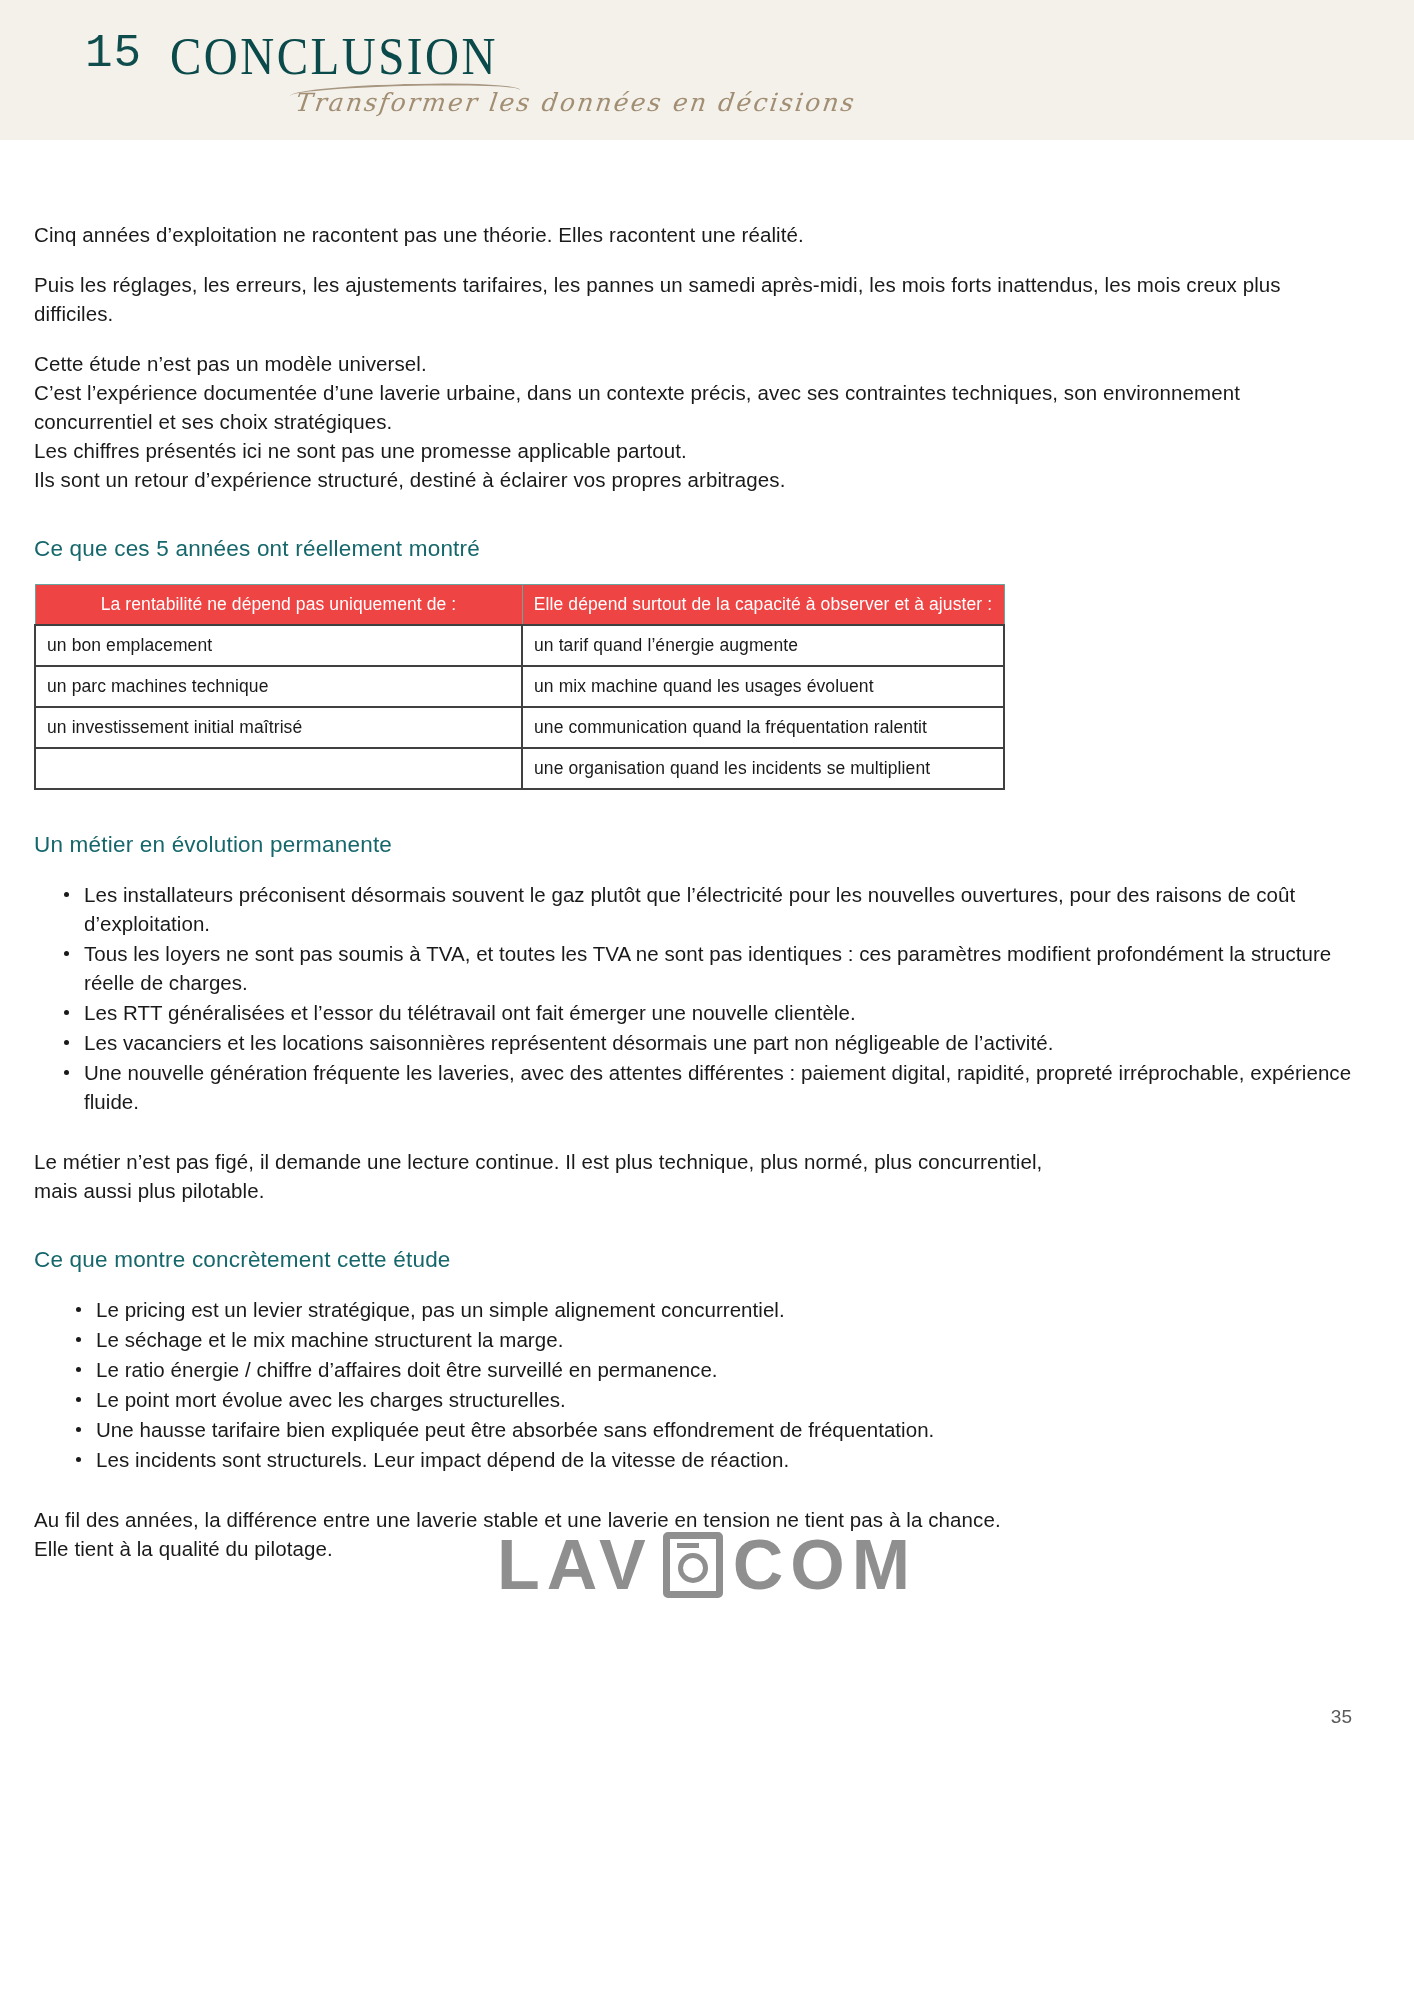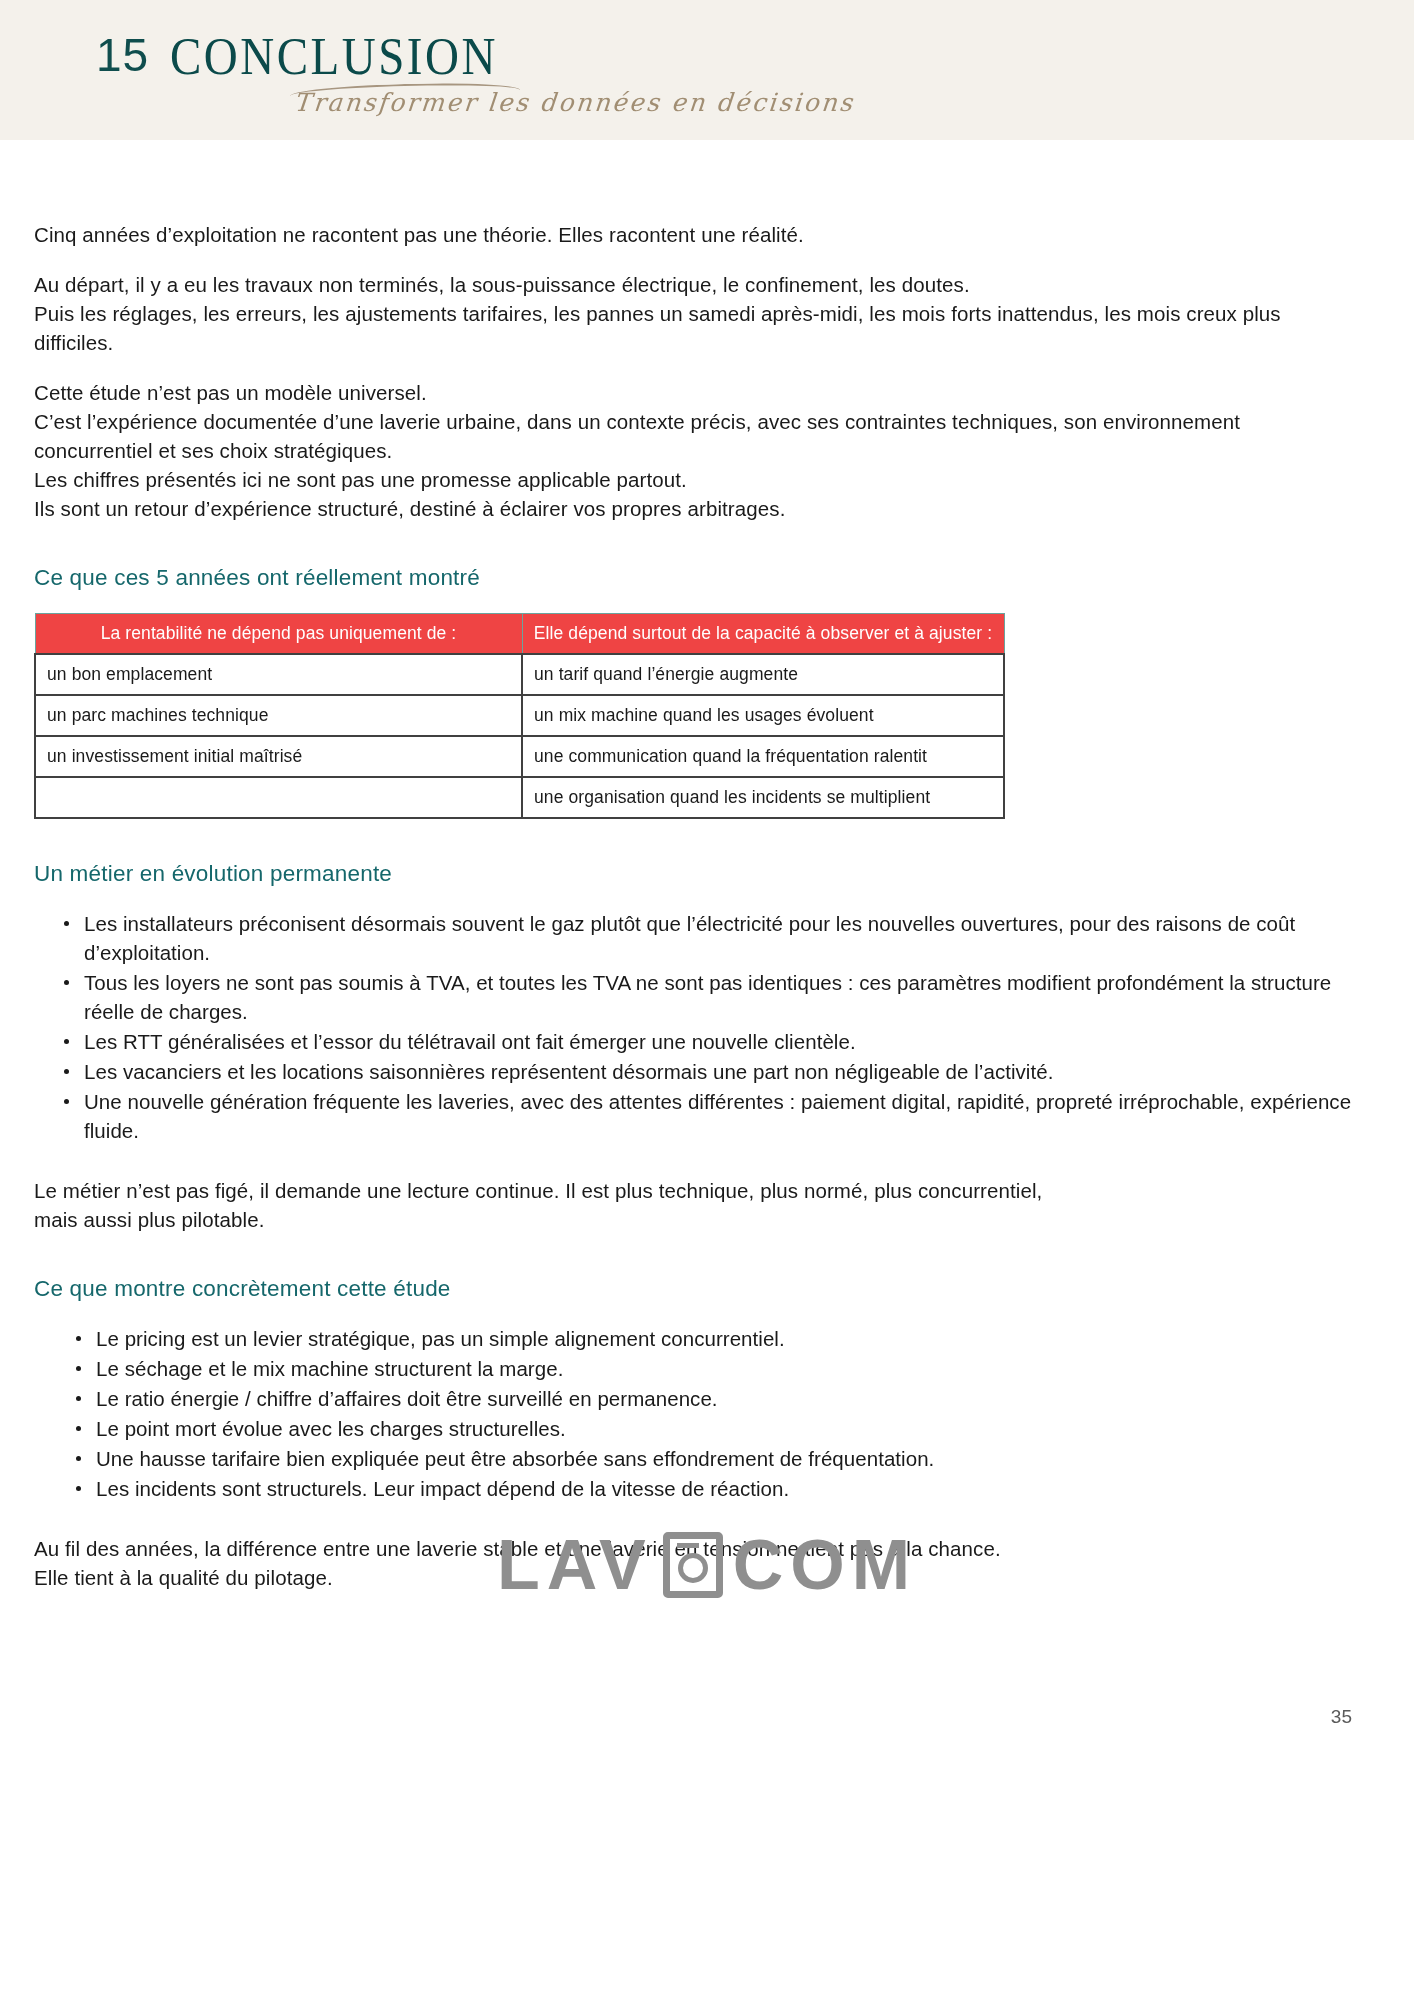--- a/index.html
+++ b/index.html
@@ -29,23 +29,23 @@
   }
 
   .header-inner {
     position: relative;
     width: 100%;
     height: 100%;
   }
 
   .chapter-number {
     position: absolute;
-    left: 96px;
+    left: 85px;
     top: 28px;
-    font-family: Liberation Sans, sans-serif;
+    font-family: Liberation Mono, monospace;
     font-size: 46px;
     letter-spacing: 1px;
     color: #0f4d4d;
     font-weight: 400;
   }
 
   .chapter-title {
     position: absolute;
     left: 170px;
     top: 26px;
@@ -250,21 +250,20 @@
       <div class="title-swoosh"></div>
       <div class="chapter-subtitle">Transformer les données en décisions</div>
     </div>
   </div>
 
   <div class="body">
     <div class="content">
 
       <p class="para">Cinq années d’exploitation ne racontent pas une théorie. Elles racontent une réalité.</p>
 
-      <p class="para tight">Au départ, il y a eu les travaux non terminés, la sous-puissance électrique, le confinement, les doutes.</p>
       <p class="para"> Puis les réglages, les erreurs, les ajustements tarifaires, les pannes un samedi après-midi, les mois forts inattendus, les mois creux plus difficiles.</p>
 
       <p class="para tight">Cette étude n’est pas un modèle universel.</p>
       <p class="para tight">C’est l’expérience documentée d’une laverie urbaine, dans un contexte précis, avec ses contraintes techniques, son environnement concurrentiel et ses choix stratégiques.</p>
       <p class="para tight">Les chiffres présentés ici ne sont pas une promesse applicable partout.</p>
       <p class="para">Ils sont un retour d’expérience structuré, destiné à éclairer vos propres arbitrages.</p>
 
       <h2 class="section-heading">Ce que ces 5 années ont réellement montré</h2>
 
       <table class="compare">

